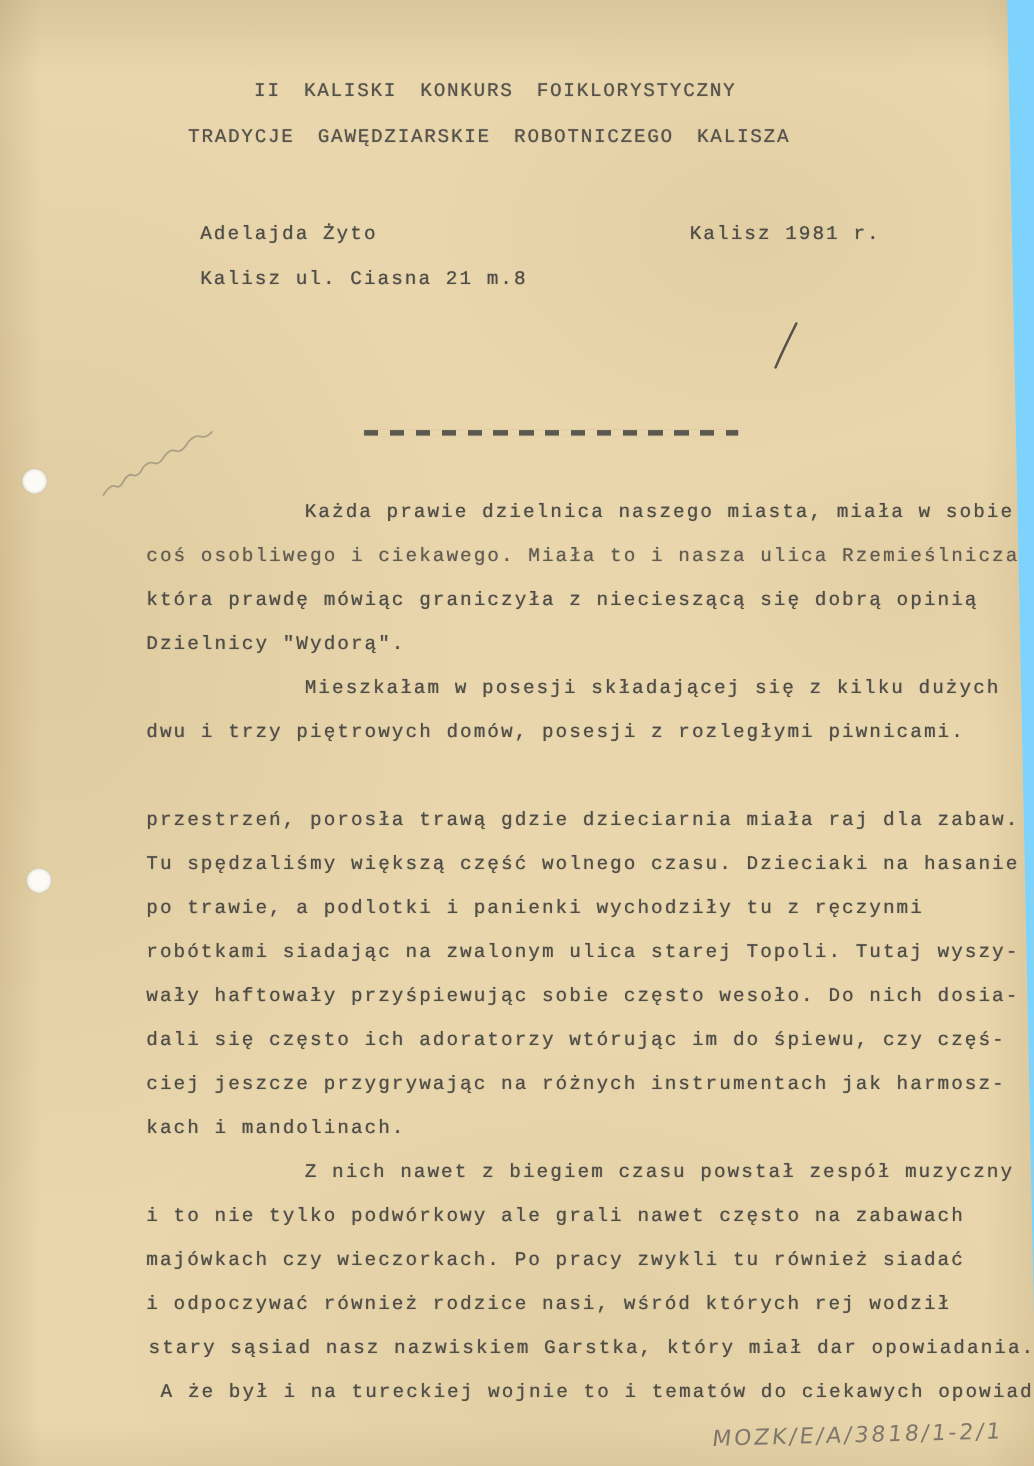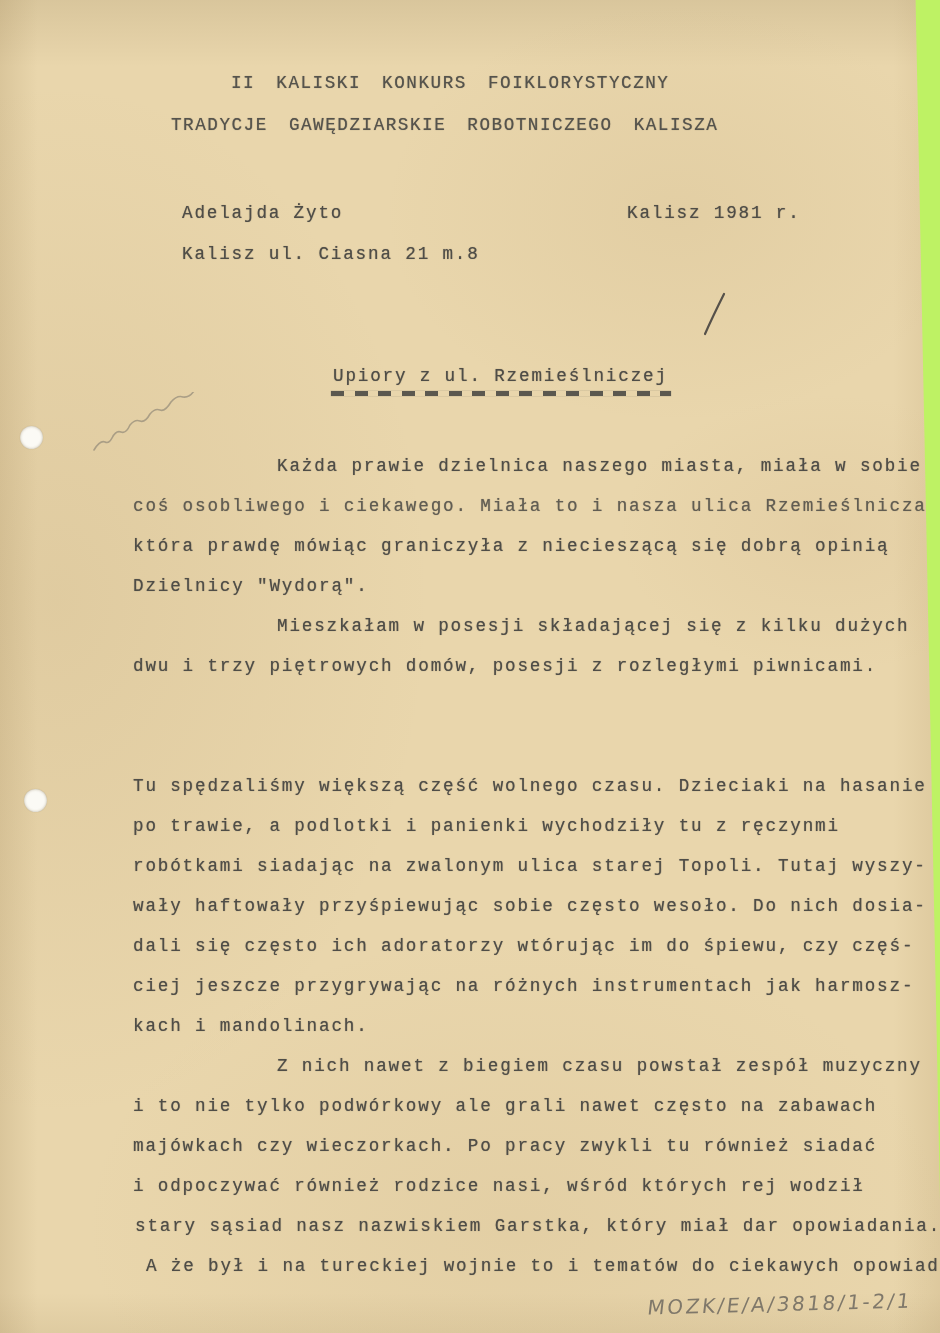--- a/index.html
+++ b/index.html
@@ -1,16 +1,16 @@
 <!DOCTYPE html>
 <html><head>
 <meta charset="utf-8">
 <style>
   html,body{margin:0;padding:0;background:#f6f5f1;}
-  #stage{position:relative;width:940px;height:1333px;overflow:hidden;background:#bef264;
+  #stage{position:relative;width:940px;height:1333px;overflow:hidden;background:#7dd3fc;
          font-family:"Liberation Mono","DejaVu Sans Mono",monospace;}
   
   #paper{position:absolute;inset:0;
     background:
       radial-gradient(420px 300px at 72% 16%, rgba(168,138,88,.10), transparent 70%),
       radial-gradient(520px 720px at 6% 45%, rgba(160,130,80,.13), transparent 72%),
       radial-gradient(620px 420px at 55% 92%, rgba(172,142,94,.10), transparent 70%),
       radial-gradient(300px 200px at 88% 40%, rgba(186,150,104,.10), transparent 70%),
       linear-gradient(90deg, rgba(138,110,64,.16), rgba(138,110,64,0) 4%, rgba(138,110,64,0) 95%, rgba(150,120,70,.14)),
       linear-gradient(180deg, rgba(118,98,58,.14), rgba(118,98,58,0) 5%, rgba(118,98,58,0) 97%, rgba(130,108,62,.10)),
@@ -46,36 +46,36 @@
   <div class="tline hdr" style="left:171px;top:114px">TRADYCJE GAWĘDZIARSKIE ROBOTNICZEGO KALISZA</div>
 
   <div class="tline" style="left:182px;top:202px">Adelajda Żyto</div>
   <div class="tline" style="left:627px;top:202px">Kalisz 1981 r.</div>
   <div class="tline" style="left:182px;top:243px">Kalisz ul. Ciasna 21 m.8</div>
 
   <svg class="mark" style="left:698px;top:290px" width="36" height="48">
     <path d="M7,44 Q14,28 26,4" stroke="#56514a" stroke-width="2.2" fill="none" stroke-linecap="round"></path>
   </svg>
 
-  <div class="tline" style="left:333px;top:365px">Upiory z ul. Rzemieślniczej</div>
   <div id="title-underline"></div>
 
   <svg class="mark" style="left:88px;top:392px" width="150" height="70">
     <path d="M6,58 q6,-10 11,-8 q4,2 7,-4 q4,-8 9,-6 t9,-7 q5,-6 10,-4 t10,-7 q5,-6 10,-4 t11,-8 q6,-7 12,-5 q6,1 11,-6" stroke="#978e7b" stroke-width="1.6" fill="none" stroke-linecap="round" opacity=".75"></path>
   </svg>
 
   <div class="hole" style="left:20px;top:426px"></div>
   <div class="hole" style="left:24px;top:789px"></div>
 
   <div class="tline" style="left:277px;top:455px">Każda prawie dzielnica naszego miasta, miała w sobie</div>
   <div class="tline" style="left:133px;top:535px">która prawdę mówiąc graniczyła z niecieszącą się dobrą opinią</div>
   <div class="tline faded" style="left:133px;top:495px">coś osobliwego i ciekawego. Miała to i nasza ulica Rzemieślnicza</div>
   <div class="tline" style="left:133px;top:575px">Dzielnicy "Wydorą".</div>
   <div class="tline" style="left:277px;top:615px">Mieszkałam w posesji składającej się z kilku dużych</div>
   <div class="tline" style="left:133px;top:655px">dwu i trzy piętrowych domów, posesji z rozległymi piwnicami.</div>
+  <div class="tline" style="left:133px;top:735px">przestrzeń, porosła trawą gdzie dzieciarnia miała raj dla zabaw.</div>
   <div class="tline" style="left:133px;top:775px">Tu spędzaliśmy większą część wolnego czasu. Dzieciaki na hasanie</div>
   <div class="tline" style="left:133px;top:815px">po trawie, a podlotki i panienki wychodziły tu z ręczynmi</div>
   <div class="tline" style="left:133px;top:855px">robótkami siadając na zwalonym ulica starej Topoli. Tutaj wyszy-</div>
   <div class="tline" style="left:133px;top:895px">wały haftowały przyśpiewując sobie często wesoło. Do nich dosia-</div>
   <div class="tline" style="left:133px;top:935px">dali się często ich adoratorzy wtórując im do śpiewu, czy częś-</div>
   <div class="tline" style="left:133px;top:975px">ciej jeszcze przygrywając na różnych instrumentach jak harmosz-</div>
   <div class="tline" style="left:133px;top:1015px">kach i mandolinach.</div>
   <div class="tline" style="left:277px;top:1055px">Z nich nawet z biegiem czasu powstał zespół muzyczny</div>
   <div class="tline" style="left:133px;top:1095px">i to nie tylko podwórkowy ale grali nawet często na zabawach</div>
   <div class="tline" style="left:133px;top:1135px">majówkach czy wieczorkach. Po pracy zwykli tu również siadać</div>

